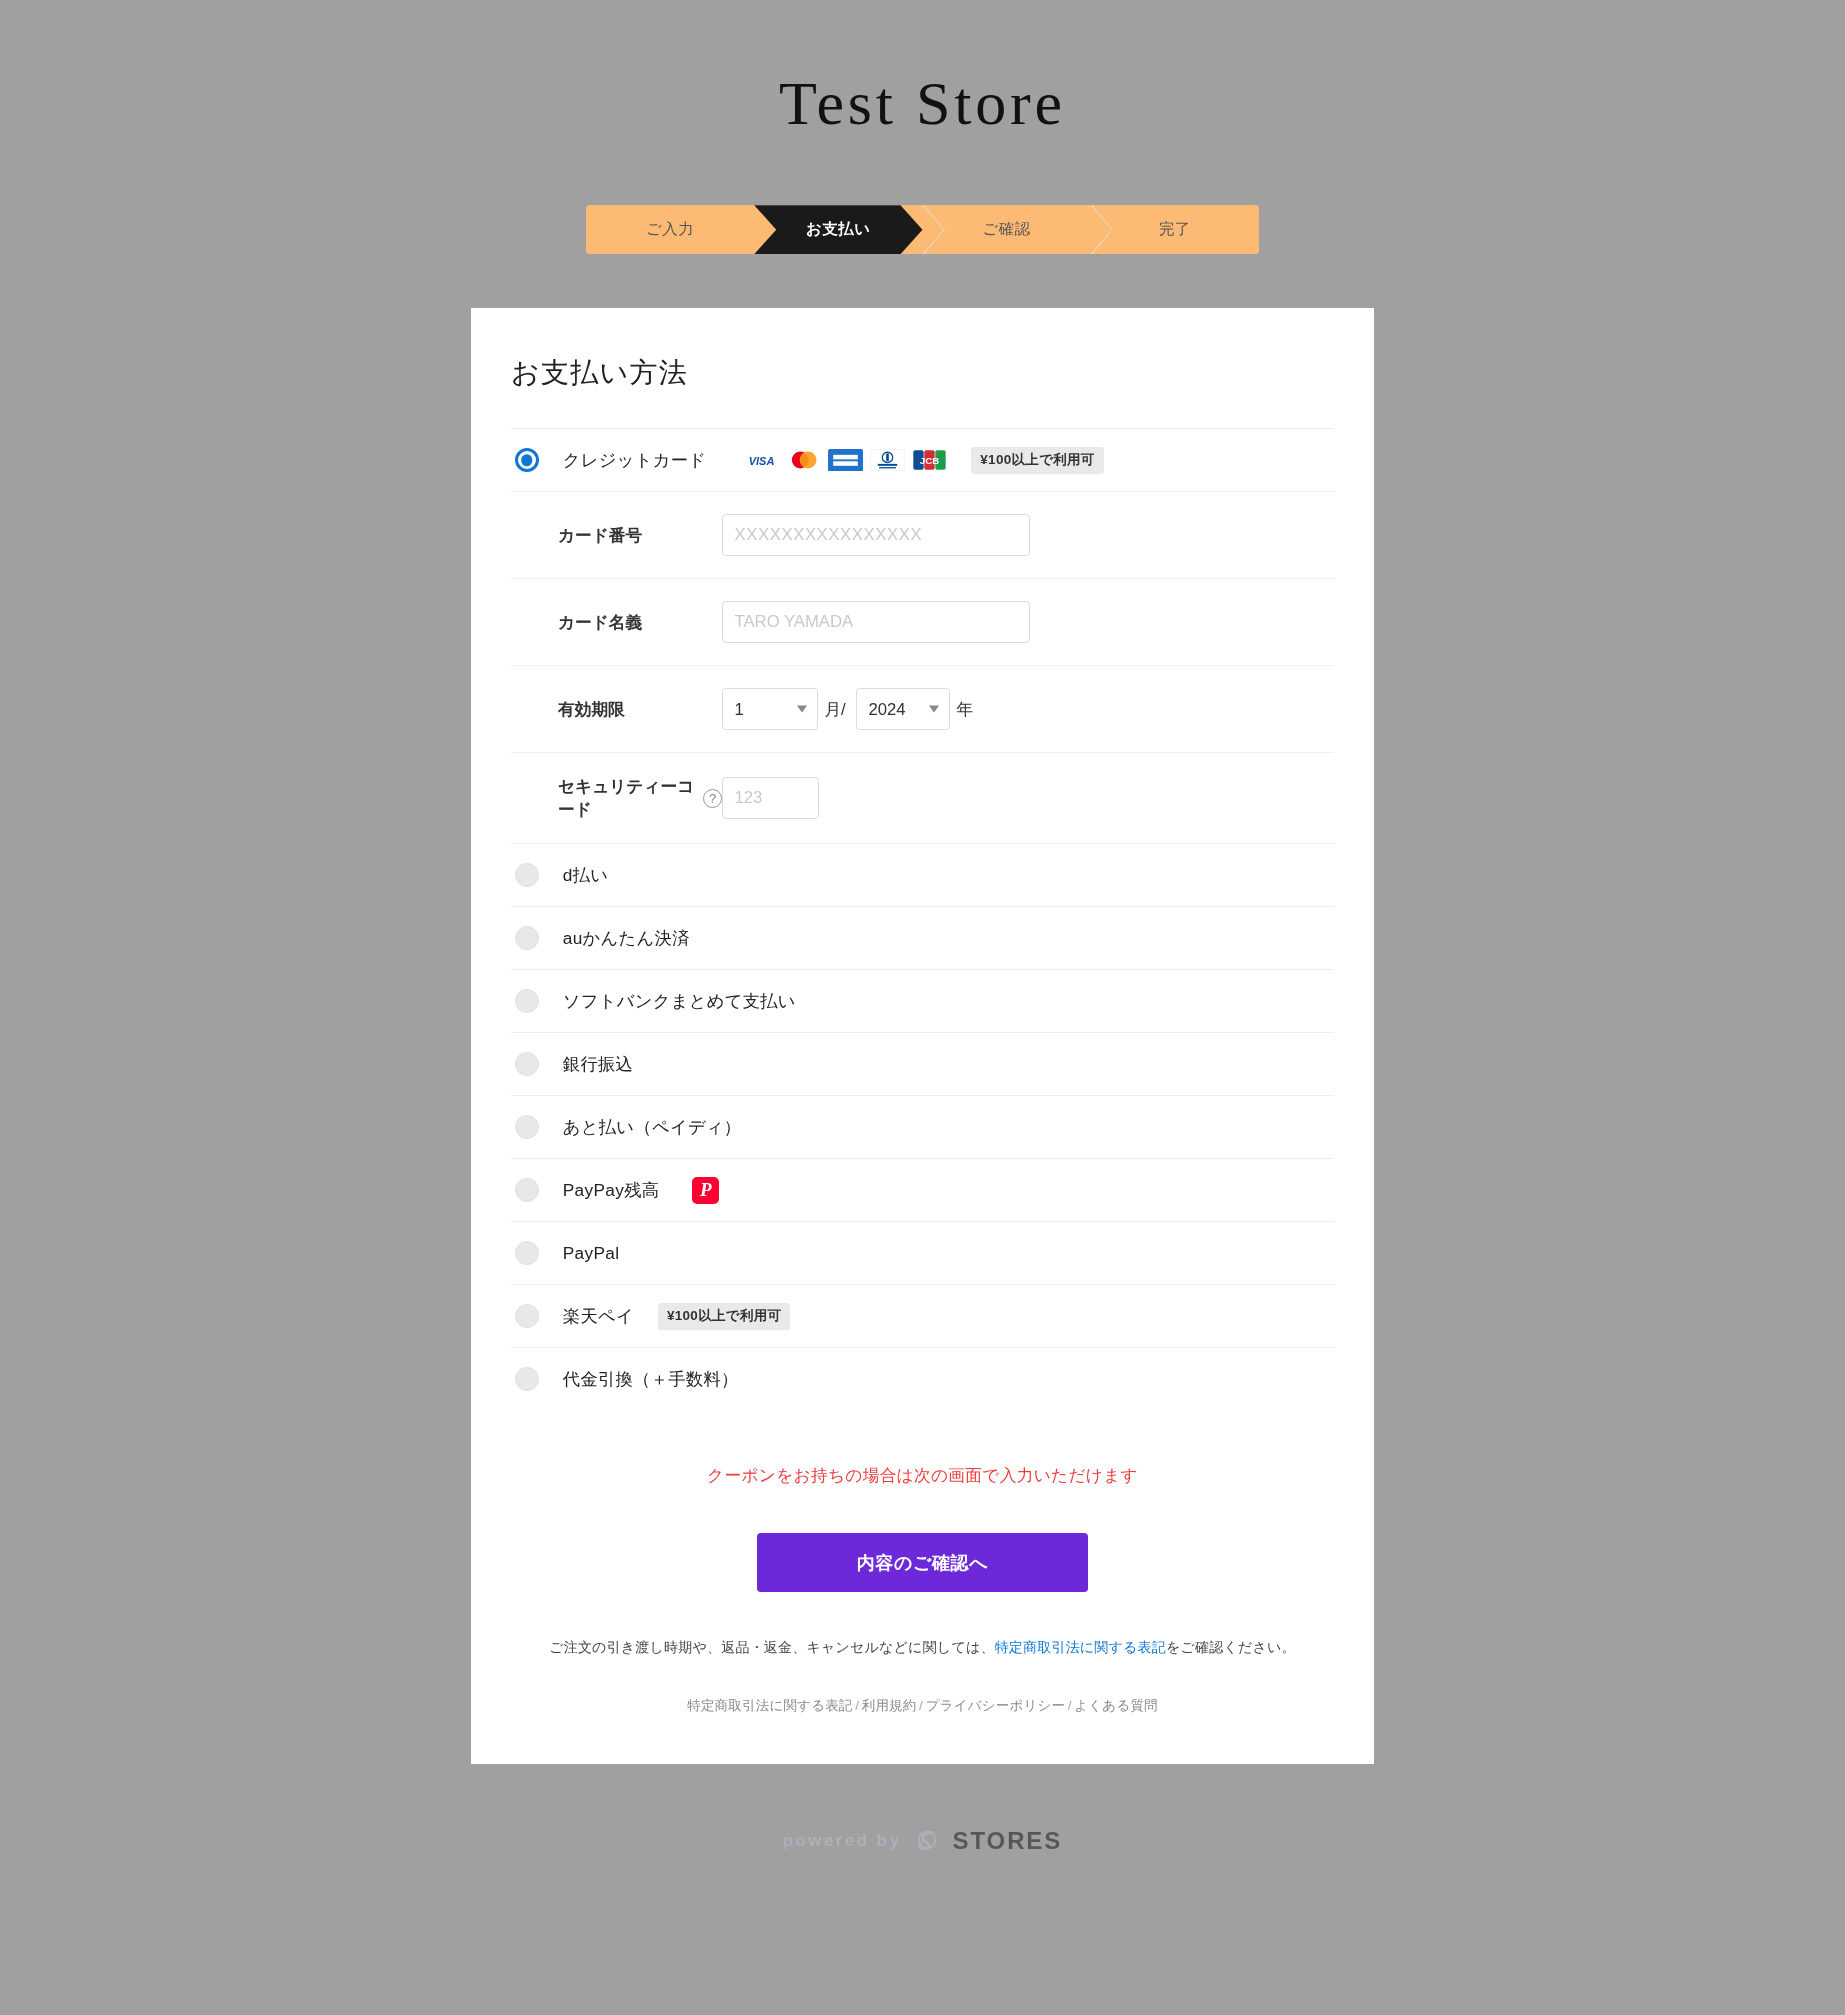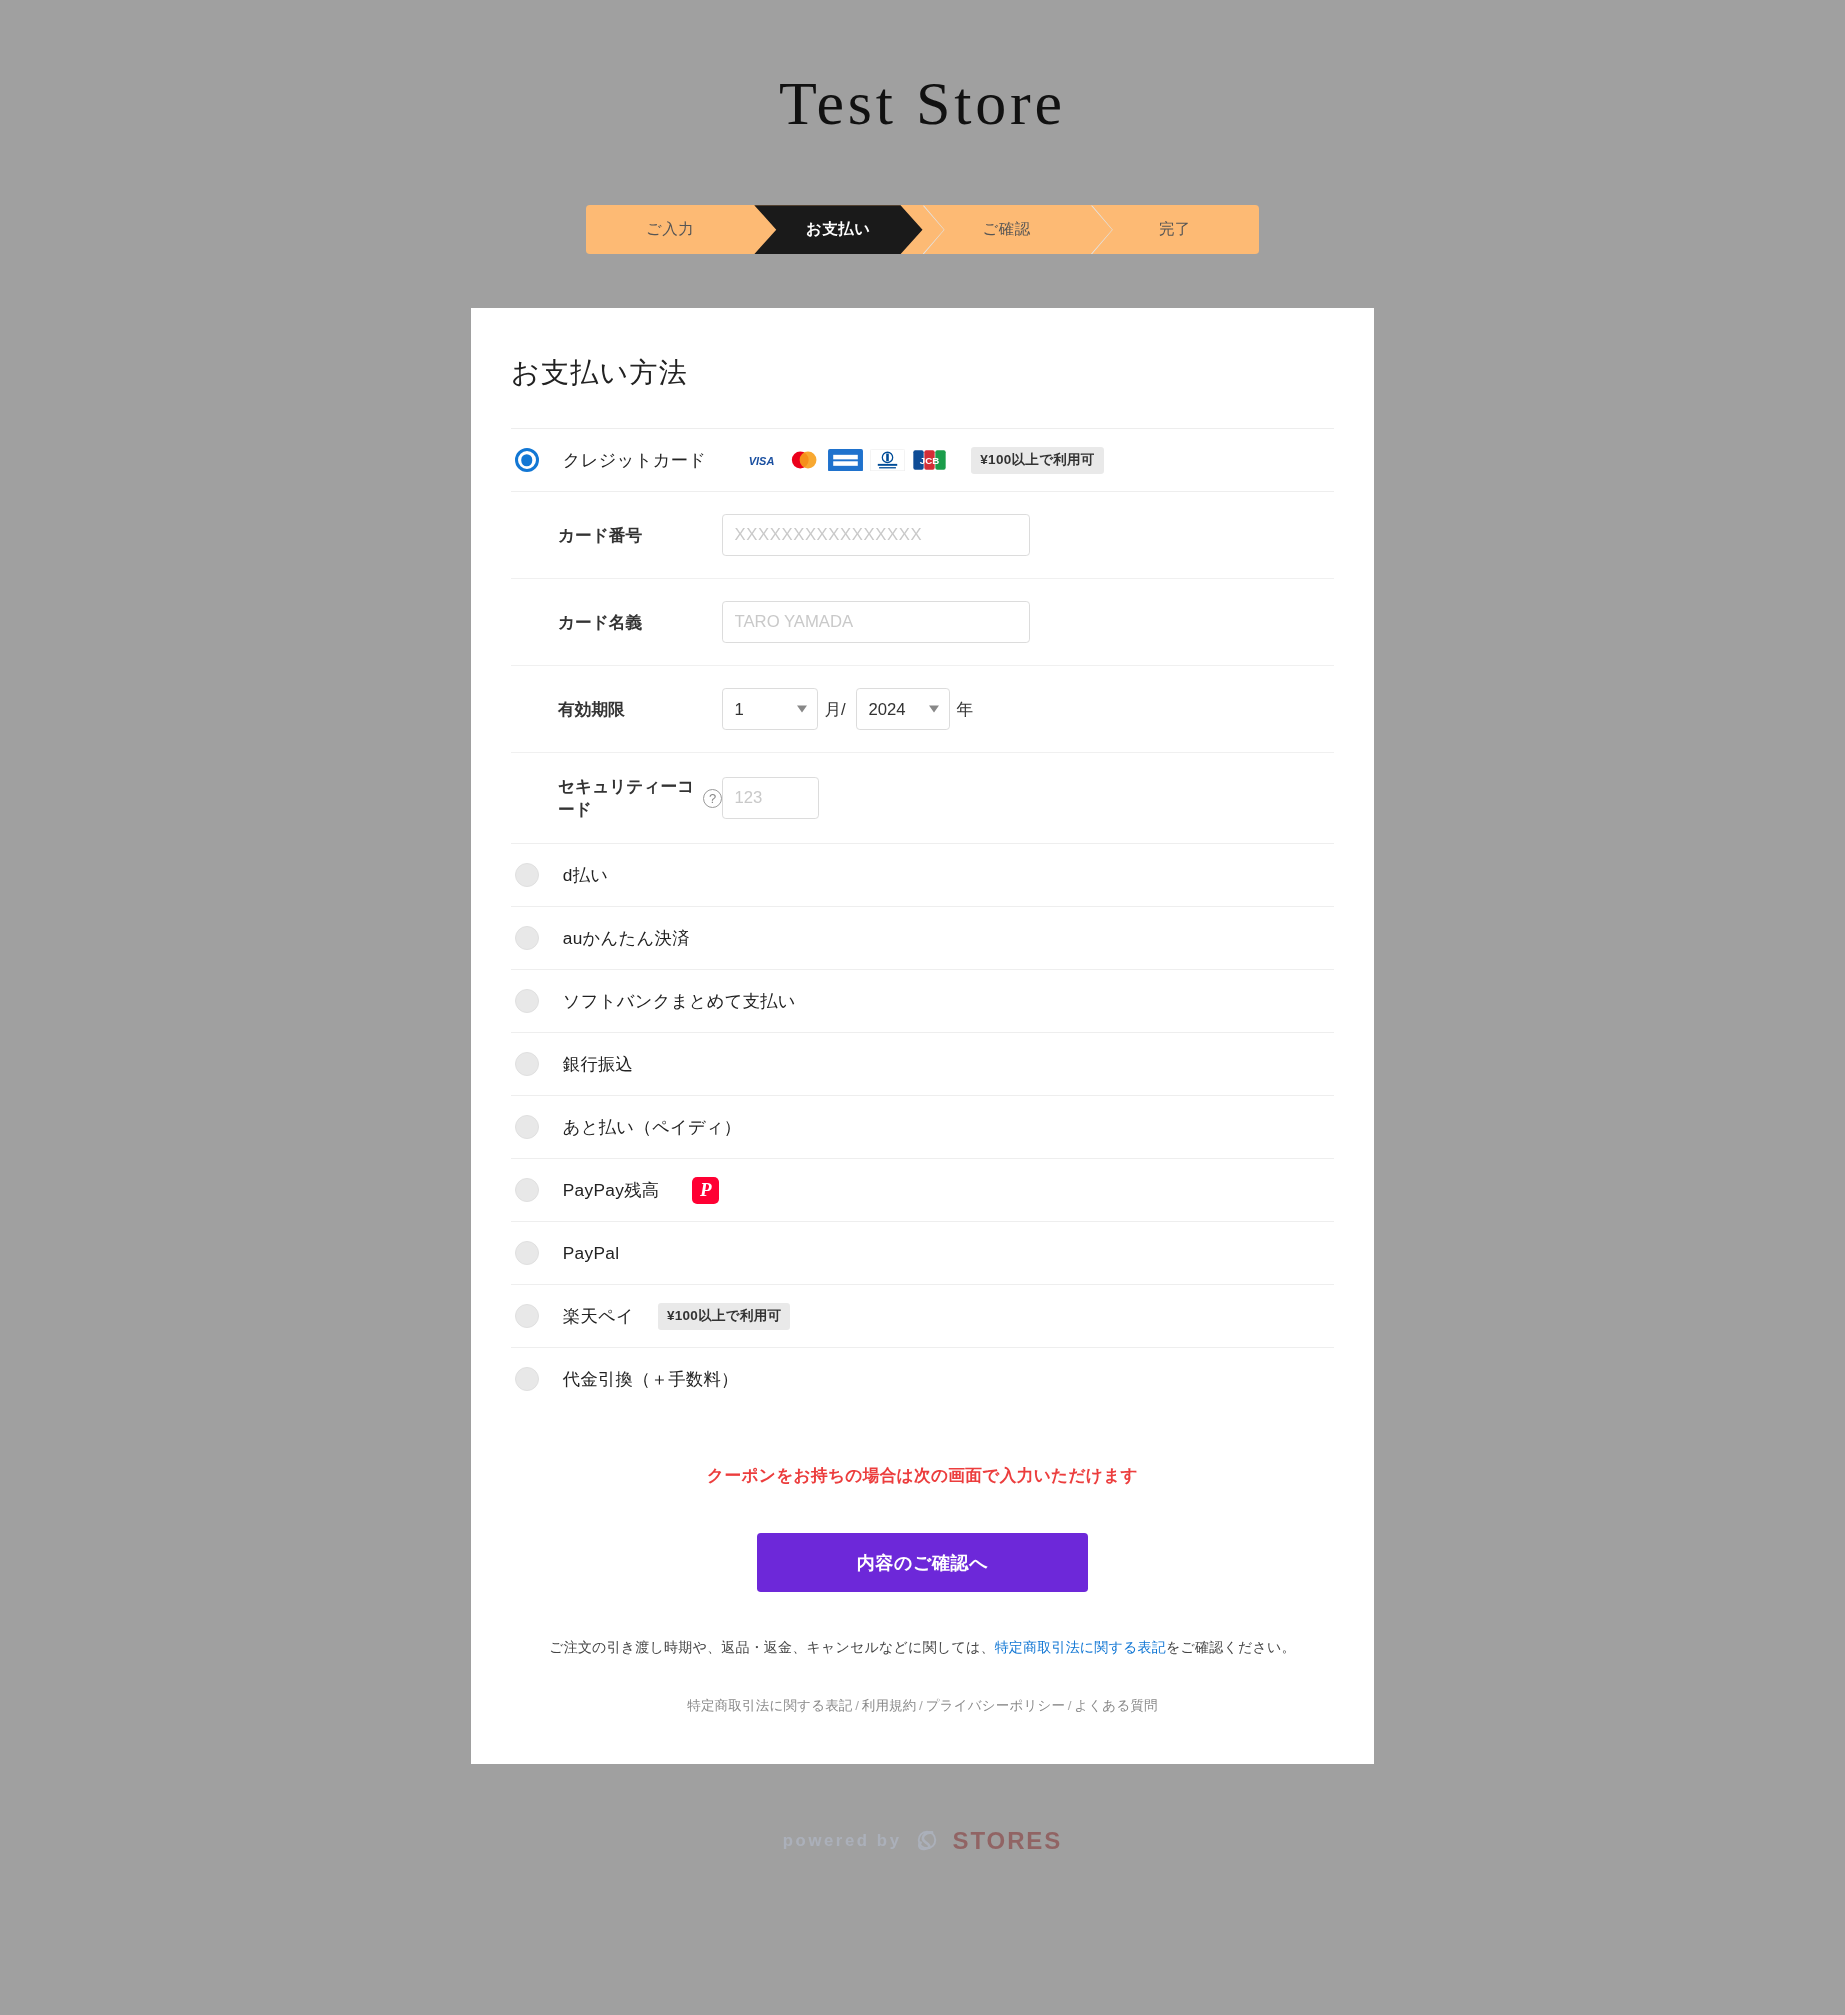--- a/index.html
+++ b/index.html
@@ -268,21 +268,21 @@
     font-size: 16.7px;
     color: #333333;
     margin: 0 10.3px 0 6.4px;
   }
 
   
   .coupon-note {
     text-align: center;
     color: #ec3d3d;
     font-size: 16.7px;
-    font-weight: bold;
+    font-weight: normal;
     margin-top: 54px;
     letter-spacing: 0.3px;
   }
 
   .submit-wrap { display: flex; justify-content: center; margin-top: 46px; }
   .submit-btn {
     width: 331px;
     height: 59px;
     background: #6d28d9;
     color: #ffffff;
@@ -325,21 +325,21 @@
     opacity: 0.45;
   }
   .powered-text {
     font-size: 16.7px;
     color: #b9c4da;
     letter-spacing: 2.6px;
     font-weight: bold;
   }
   .powered-brand {
     font-size: 24px;
-    color: #7f1d1d;
+    color: #000000;
     letter-spacing: 1.9px;
     font-weight: bold;
   }
 </style>
 </head>
 <body>
 
 <div class="page">
 
   <div class="store-header">

